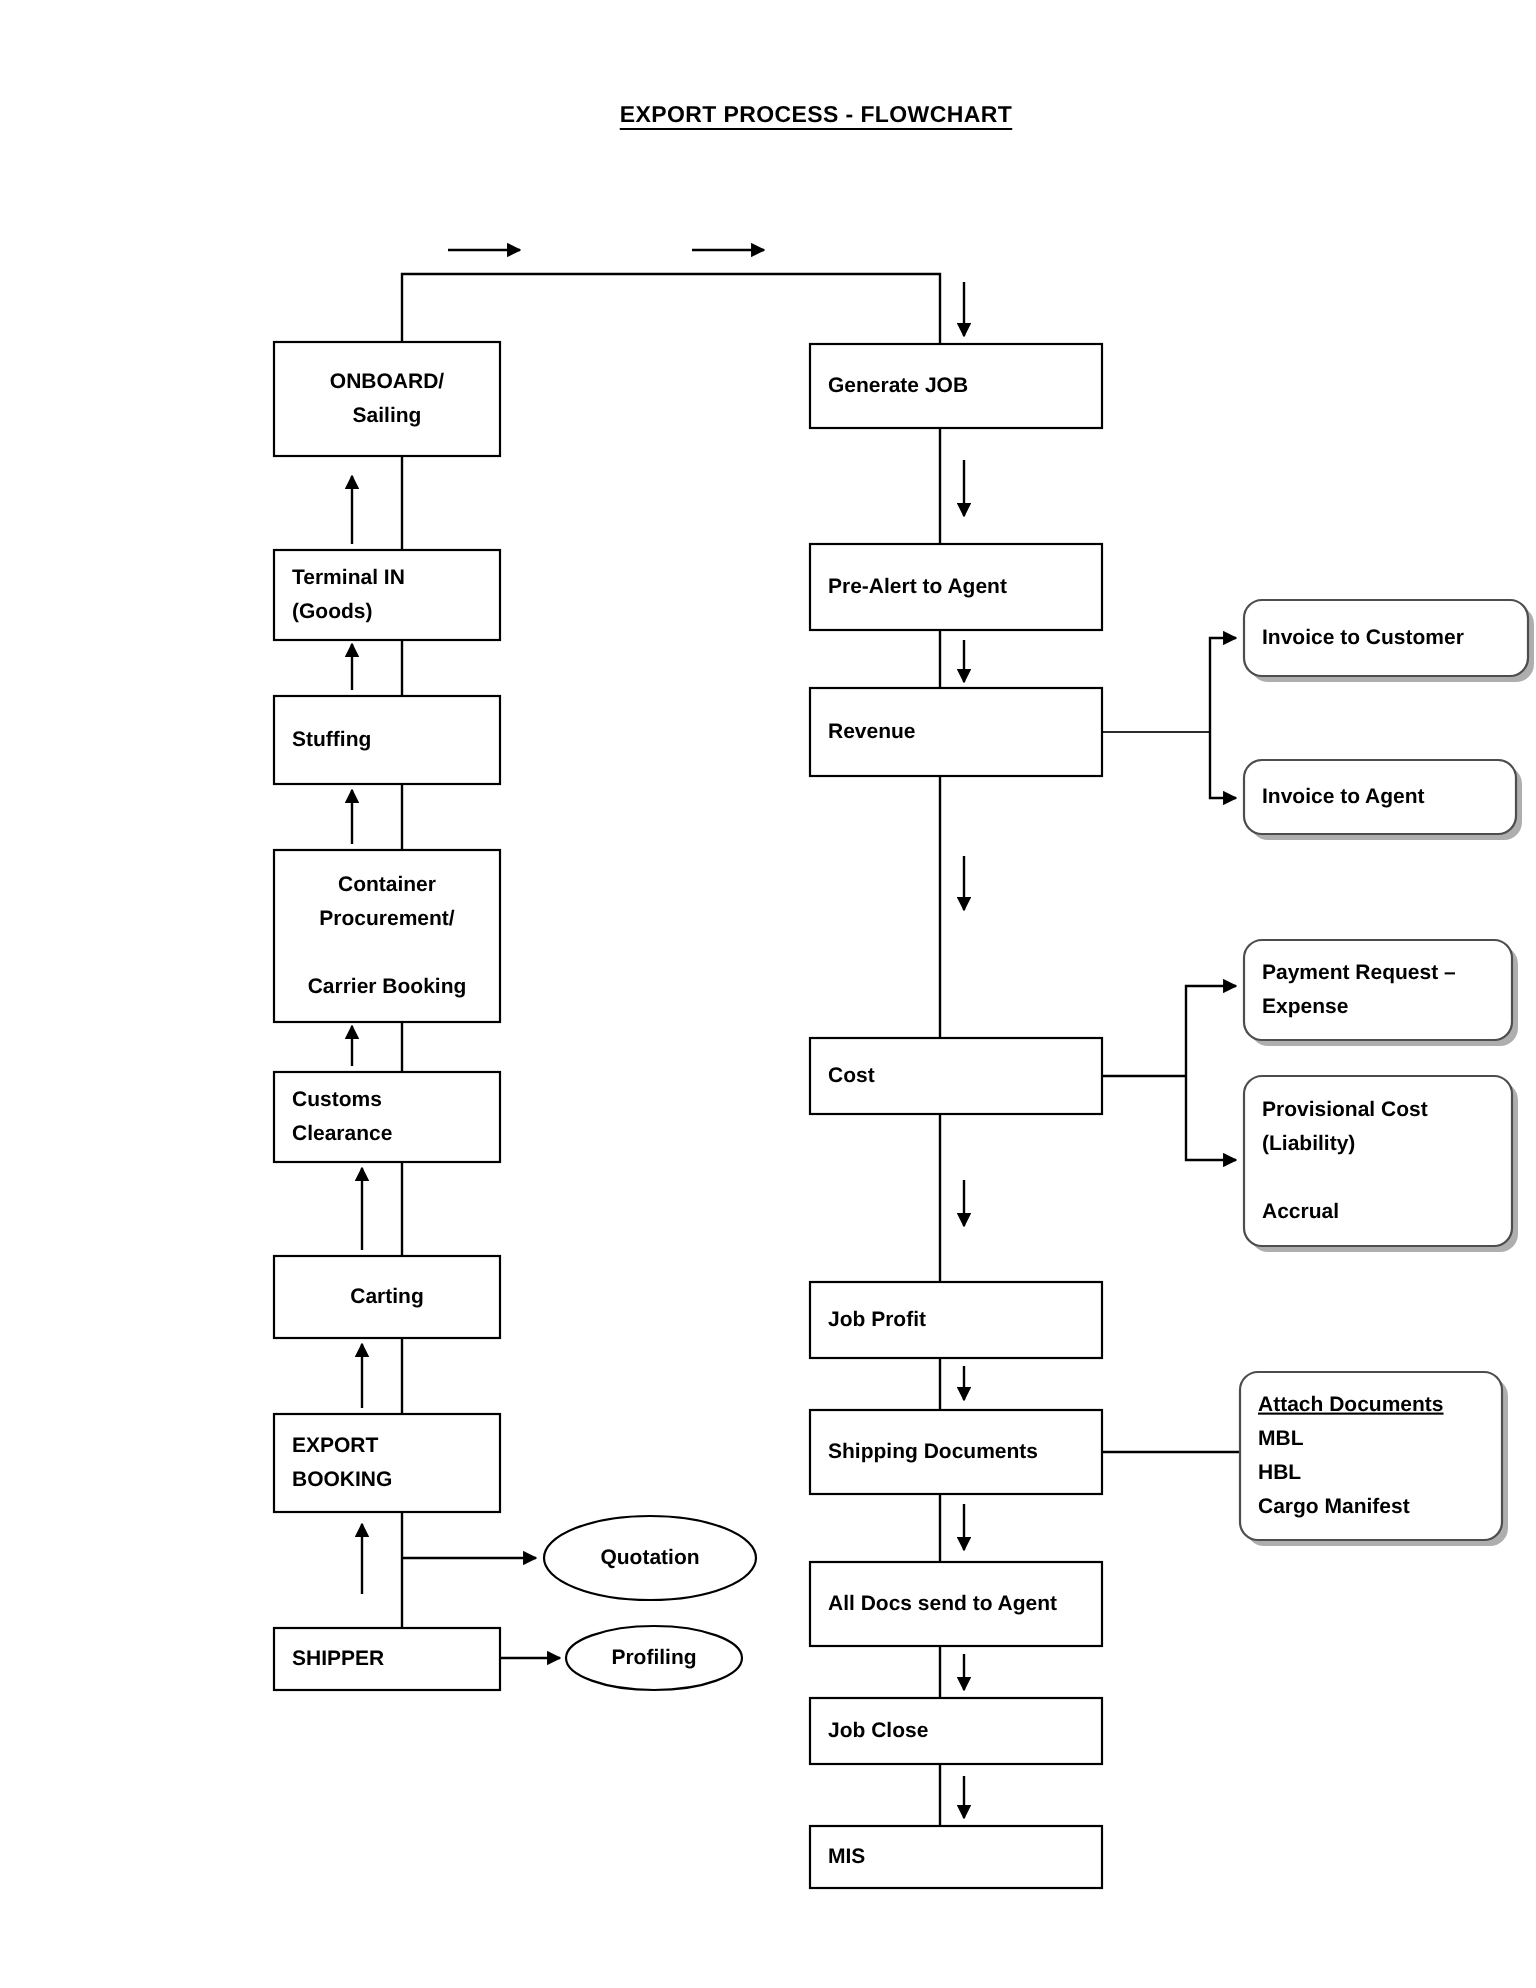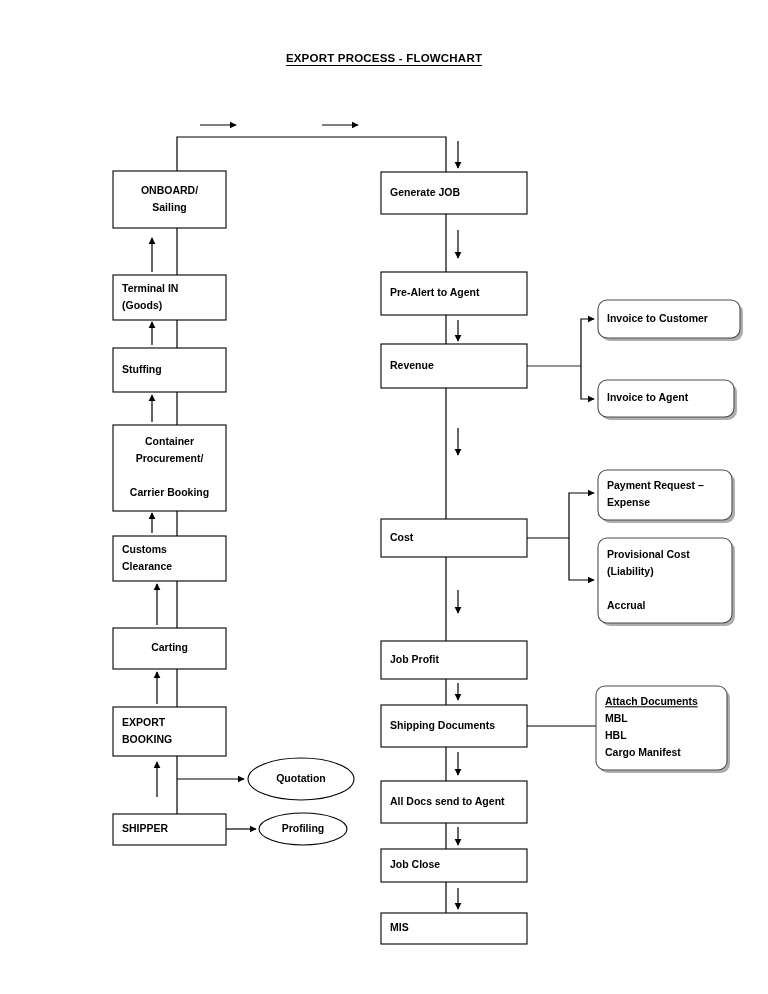--- a/index.html
+++ b/index.html
@@ -13,20 +13,21 @@
     height: 994px;
     font-family: "Liberation Sans", sans-serif;
     color: #000000;
     position: relative;
     overflow: hidden;
   }
   #flowchart-root {
     position: relative;
     width: 659px;
     height: 994px;
+    margin-left: 24px;
   }
   #chart-title {
     position: absolute;
     left: 0;
     top: 52px;
     width: 768px;
     text-align: center;
     font-size: 11.5px;
     font-weight: bold;
     letter-spacing: 0.2px;

